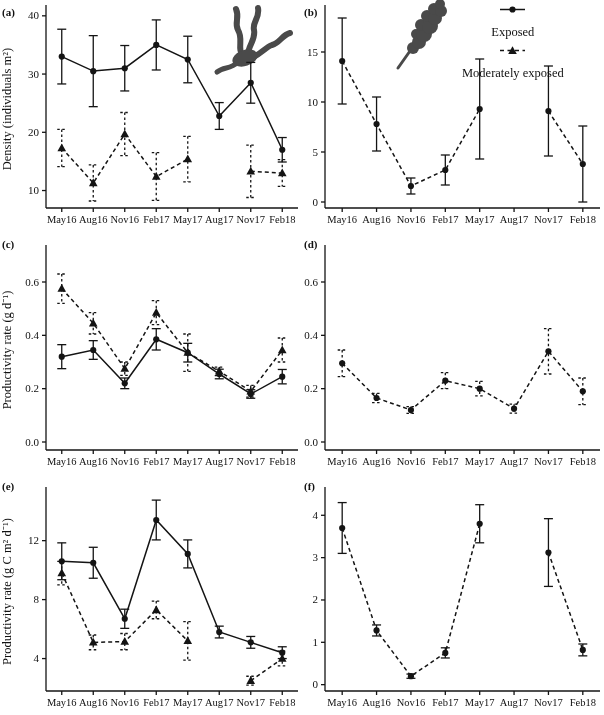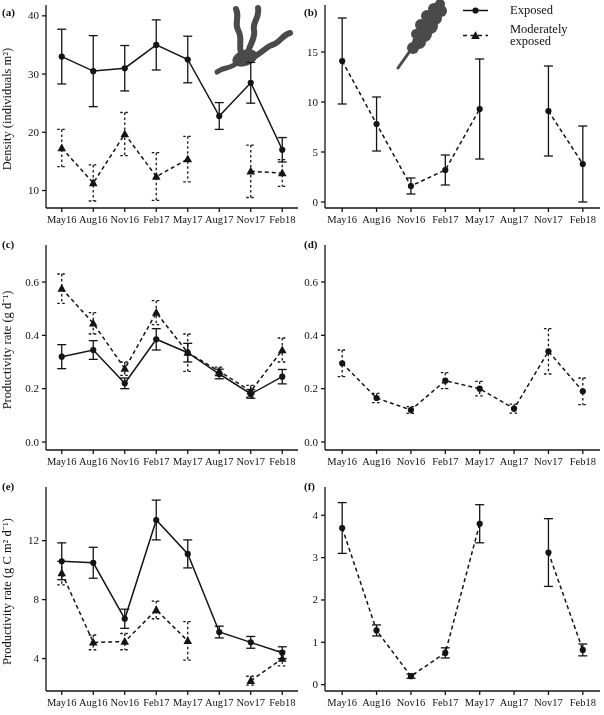--- a/index.html
+++ b/index.html
@@ -7,21 +7,21 @@
   body { font-family:"Liberation Serif", serif; color:#111; }
   .figure { position:relative; width:604px; height:715px; background:#fff; overflow:hidden; }
   .cell { position:absolute; }
   #cell-a { left:0;   top:0;   width:302px; height:232px; }
   #cell-b { left:302px;top:0;  width:302px; height:232px; }
   #cell-c { left:0;   top:232px;width:302px; height:242px; }
   #cell-d { left:302px;top:232px;width:302px; height:242px; }
   #cell-e { left:0;   top:474px;width:302px; height:241px; }
   #cell-f { left:302px;top:474px;width:302px; height:241px; }
   .legend { position:absolute; left:462px; top:4px; display:flex; flex-direction:column; gap:6px; z-index:5; }
-  .legend-item { display:flex; align-items:center; gap:21px; font-size:12.5px; line-height:1; color:#111; }
+  .legend-item { display:flex; align-items:center; gap:11px; font-size:12.5px; line-height:1; color:#111;flex-direction:column; }
   .legend-item svg { flex:0 0 auto; display:block; }
   svg text { font-family:"Liberation Serif", serif; }
 </style>
 </head>
 <body>
 
 <div class="figure">
   <div class="cell" id="cell-a"><svg viewBox="0 0 302 232" width="302" height="232">
         <g stroke="#141414" stroke-width="1.3">
           <line x1="46" y1="5" x2="46" y2="208"></line>

